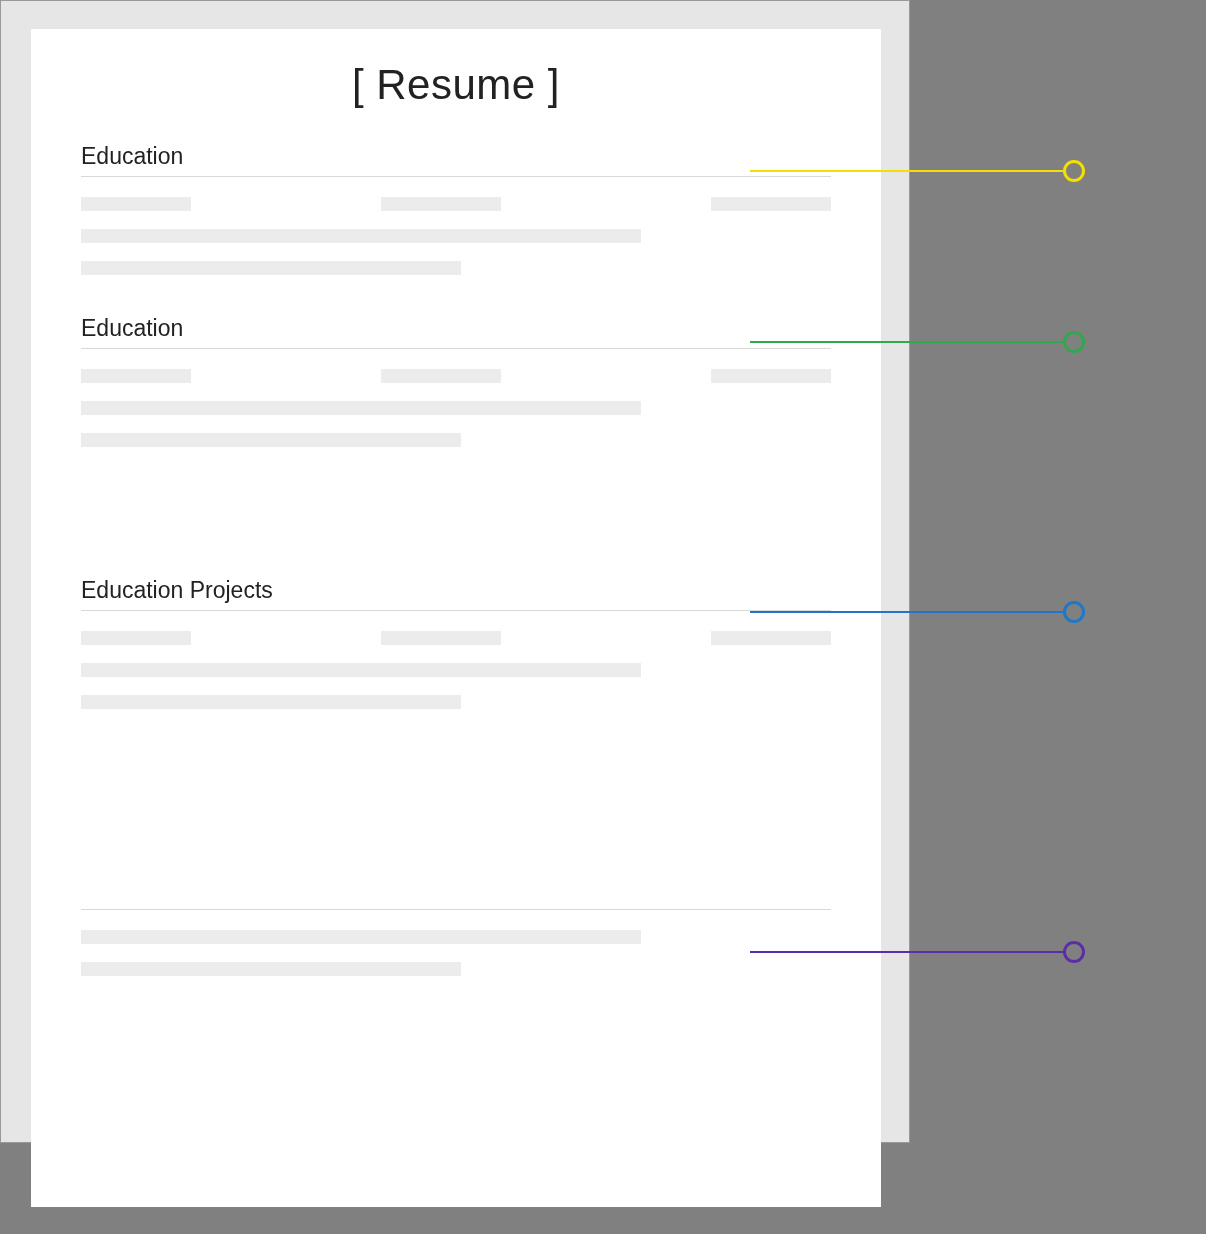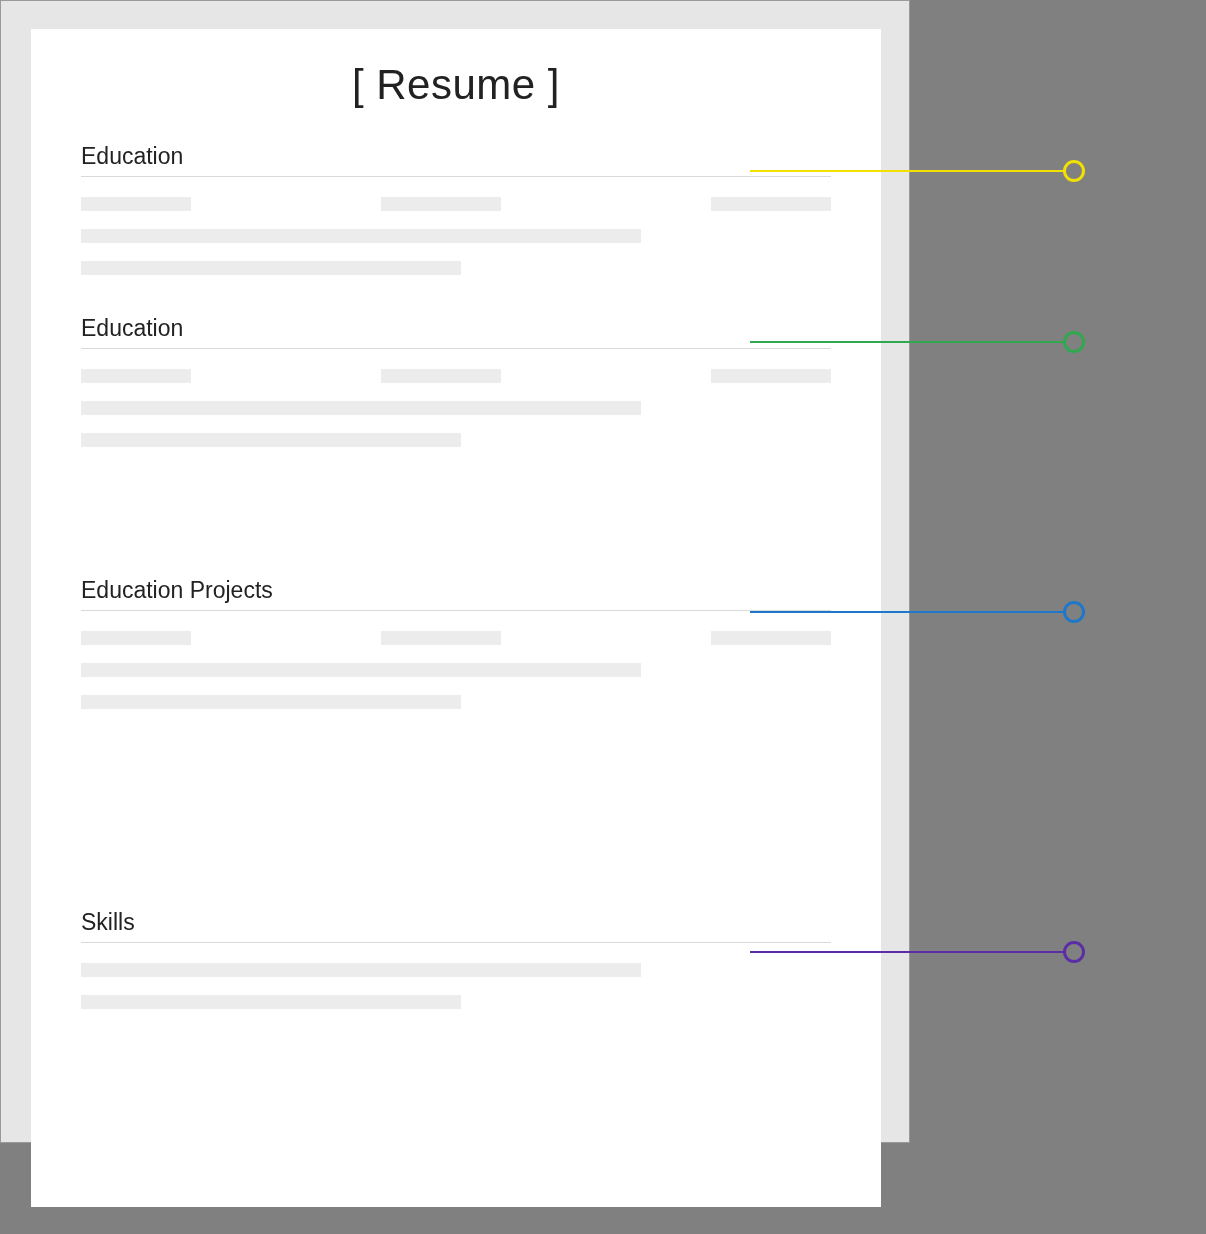--- a/index.html
+++ b/index.html
@@ -125,21 +125,20 @@
       <div style="flex:1"></div>
       <div class="ph" style="width:120px"></div>
     </div>
     <div class="ph-row">
       <div class="ph" style="width:560px"></div>
     </div>
     <div class="ph-row" style="margin-bottom:200px">
       <div class="ph" style="width:380px"></div>
     </div>
 
-    <div class="section-head">Skills</div>
     <hr class="section-rule">
     <div class="ph-row">
       <div class="ph" style="width:560px"></div>
     </div>
     <div class="ph-row">
       <div class="ph" style="width:380px"></div>
     </div>
 
   </div>
 </div>

